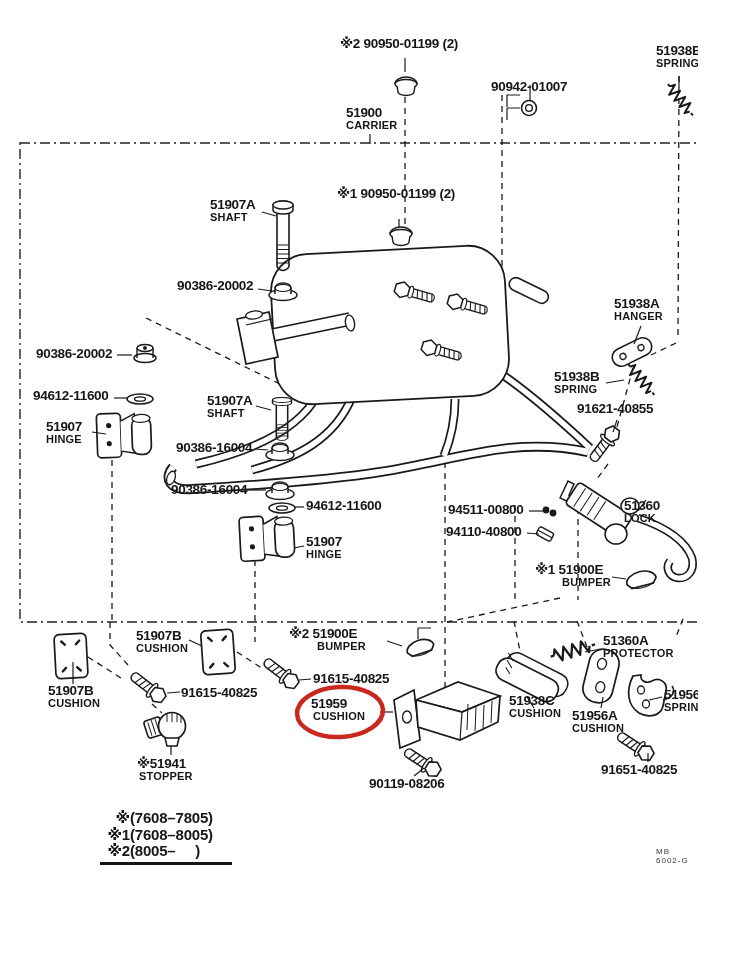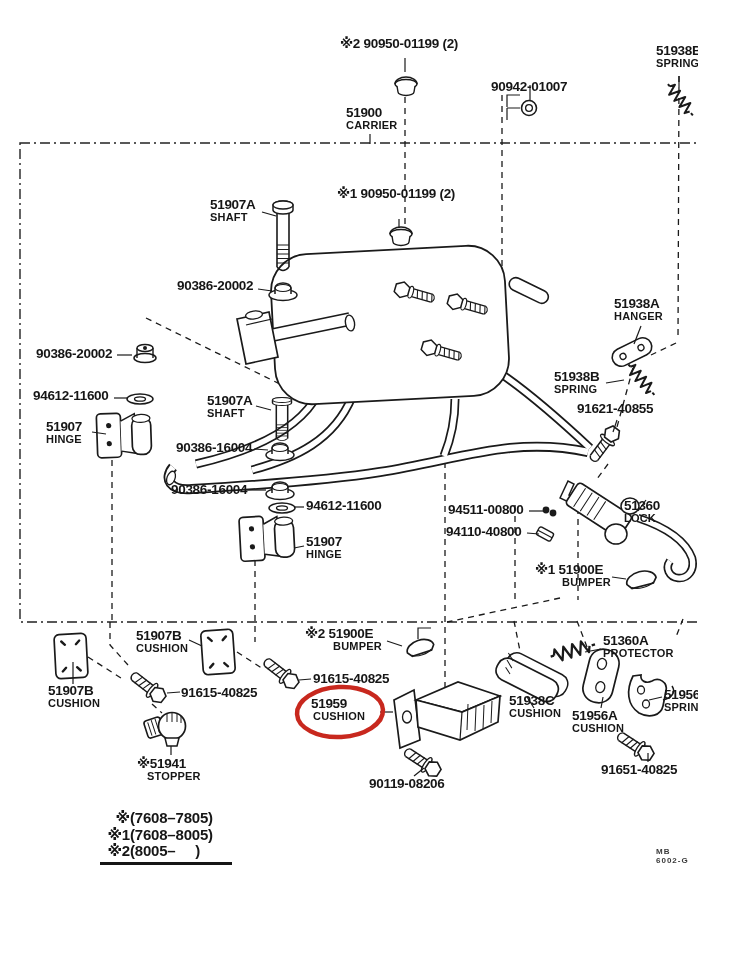--- a/index.html
+++ b/index.html
@@ -7,21 +7,21 @@
         font-family:"Liberation Sans","DejaVu Sans",sans-serif;}
   svg.art{position:absolute;left:0;top:0;}
   .lbl{position:absolute;color:#161616;white-space:nowrap;}
   .num{display:block;font-weight:bold;font-size:13.5px;line-height:14px;letter-spacing:-0.3px;
        font-family:"Liberation Sans","DejaVu Sans",sans-serif;}
   .sub{display:block;font-weight:bold;font-size:11px;line-height:11.5px;letter-spacing:0.2px;}
   .legend{position:absolute;left:100px;top:810px;color:#161616;}
   .legend .row{display:flex;font-weight:bold;font-size:15px;line-height:16.5px;letter-spacing:-0.2px;}
   .legend .mark{display:inline-block;width:30px;text-align:right;}
   .legend .underline{width:132px;border-bottom:3px solid #161616;margin-top:2px;}
-  .footer-code{position:absolute;left:656px;top:847px;font-size:8px;font-weight:bold;
+  .footer-code{position:absolute;left:656px;top:847px;font-size:8px;font-weight:normal;
                letter-spacing:1px;color:#3a3a3a;}
 </style>
 </head>
 <body>
 
 <div class="page">
 
 <svg class="art" width="731" height="960" viewBox="0 0 731 960">
   <defs>
     <g id="washer">
@@ -354,21 +354,21 @@
       <span class="num">51907B</span>
       <span class="sub">CUSHION</span>
     </div>
 <div class="lbl" style="left:48px;top:684px">
       <span class="num">51907B</span>
       <span class="sub">CUSHION</span>
     </div>
 <div class="lbl" style="left:181px;top:686px">
       <span class="num">91615-40825</span>
     </div>
-<div class="lbl" style="left:305px;top:627px">
+<div class="lbl" style="left:289px;top:627px">
       <span class="num">※2 51900E</span>
       <span class="sub" style="margin-left:28px">BUMPER</span>
     </div>
 <div class="lbl" style="left:313px;top:672px">
       <span class="num">91615-40825</span>
     </div>
 <div class="lbl" style="left:311px;top:697px">
       <span class="num">51959</span>
       <span class="sub" style="margin-left:2px">CUSHION</span>
     </div>
@@ -383,21 +383,21 @@
 <div class="lbl" style="left:572px;top:709px">
       <span class="num">51956A</span>
       <span class="sub">CUSHION</span>
     </div>
 <div class="lbl" style="left:664px;top:688px">
       <span class="num">51956</span>
       <span class="sub">SPRING</span>
     </div>
 <div class="lbl" style="left:137px;top:757px">
       <span class="num">※51941</span>
-      <span class="sub" style="margin-left:10px">STOPPER</span>
+      <span class="sub" style="margin-left:2px">STOPPER</span>
     </div>
 <div class="lbl" style="left:369px;top:777px">
       <span class="num">90119-08206</span>
     </div>
 <div class="lbl" style="left:601px;top:763px">
       <span class="num">91651-40825</span>
     </div>
 
 <div class="legend">
   <div class="row">

